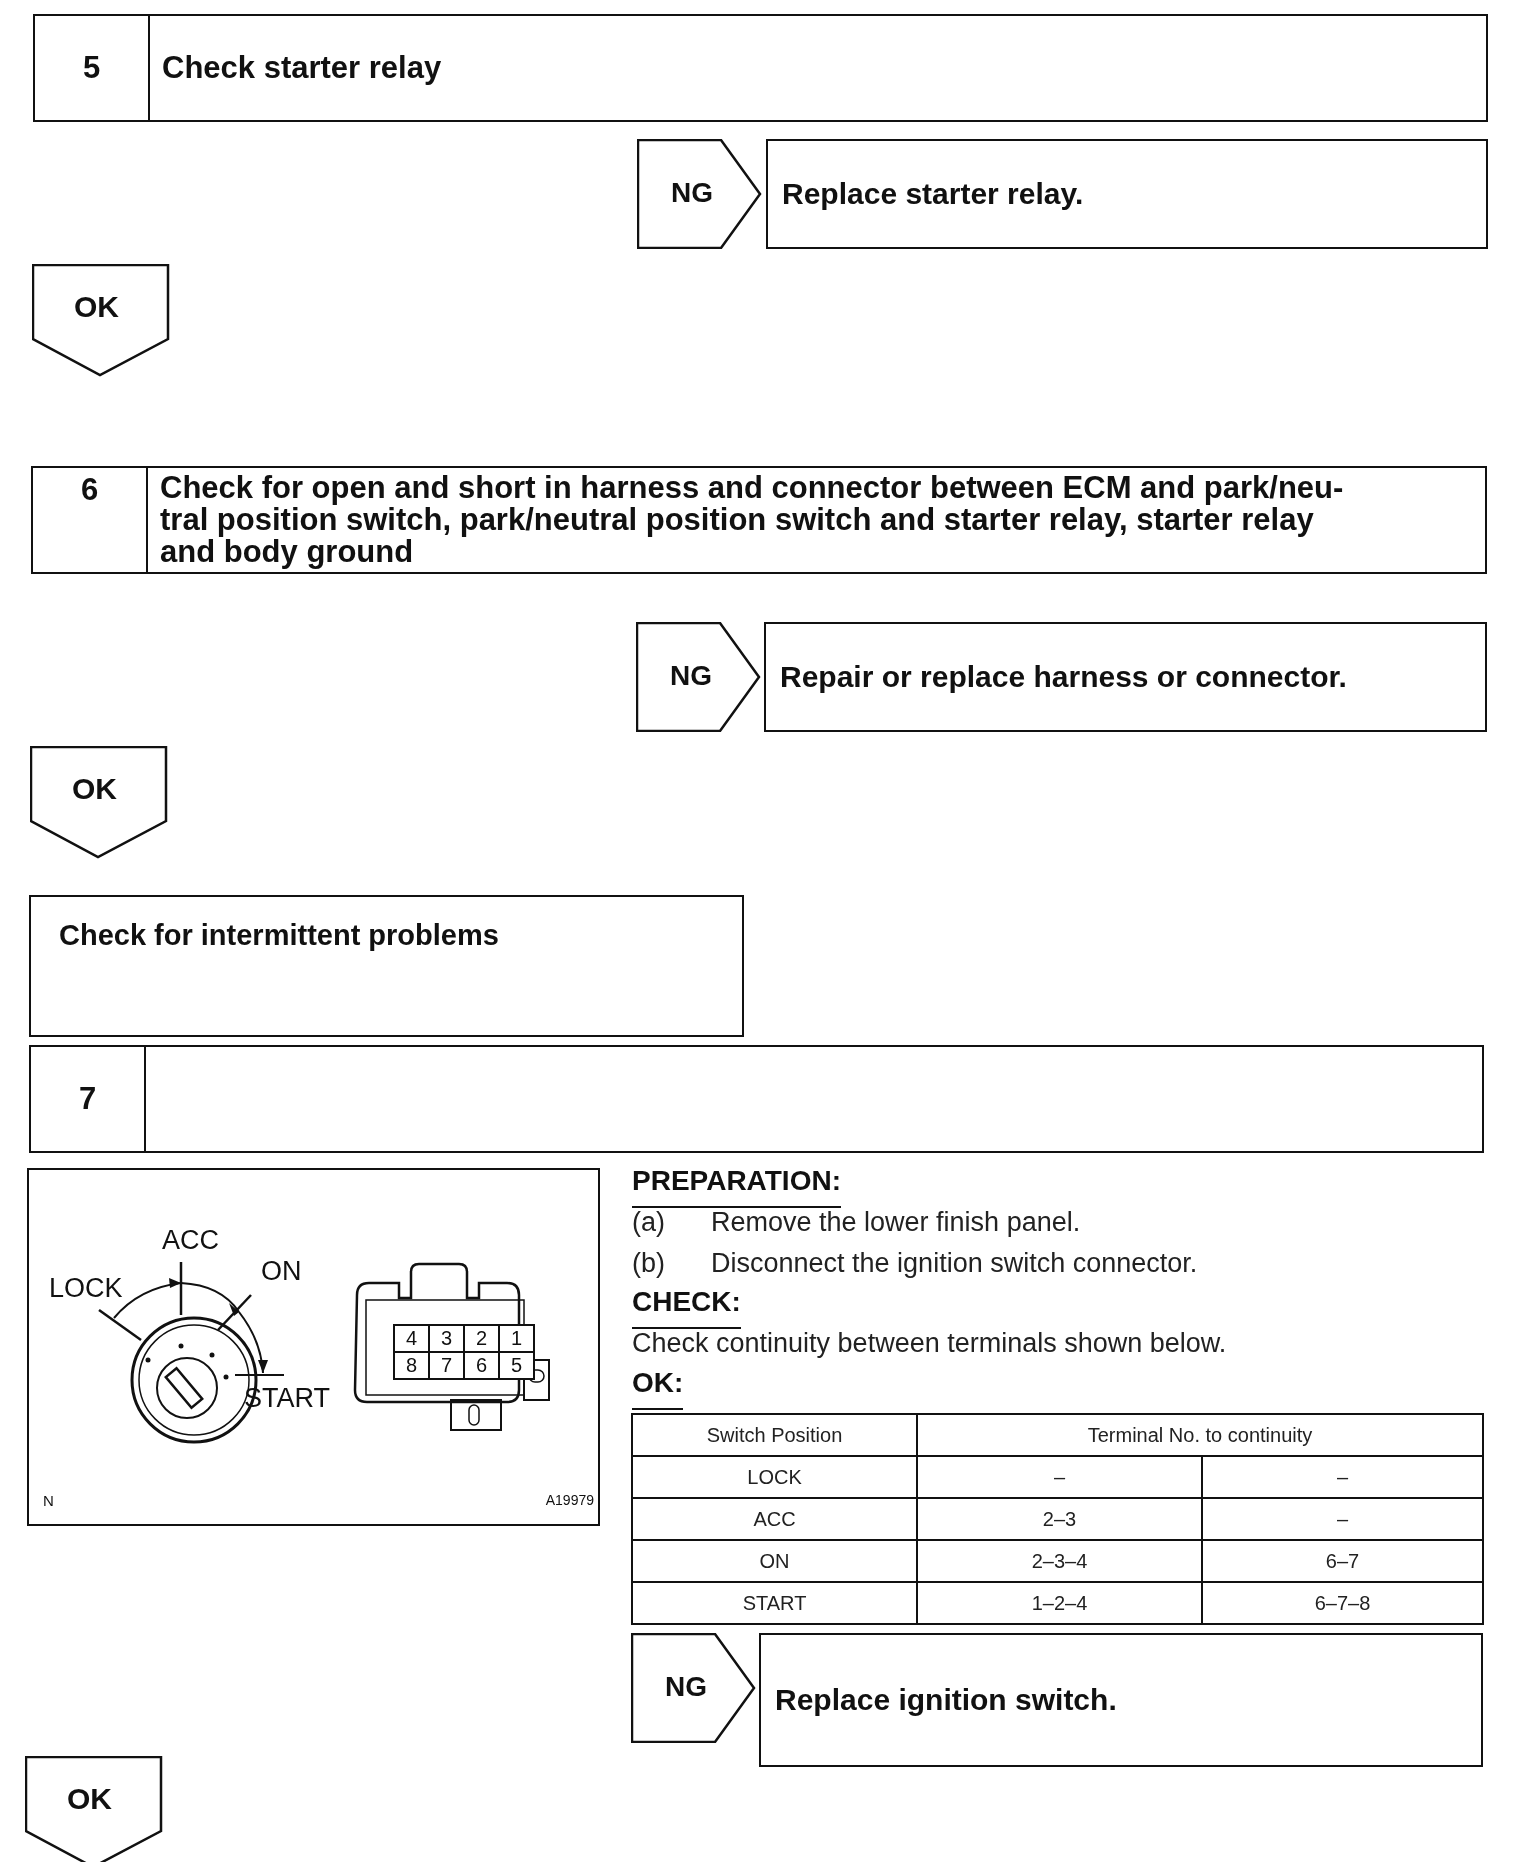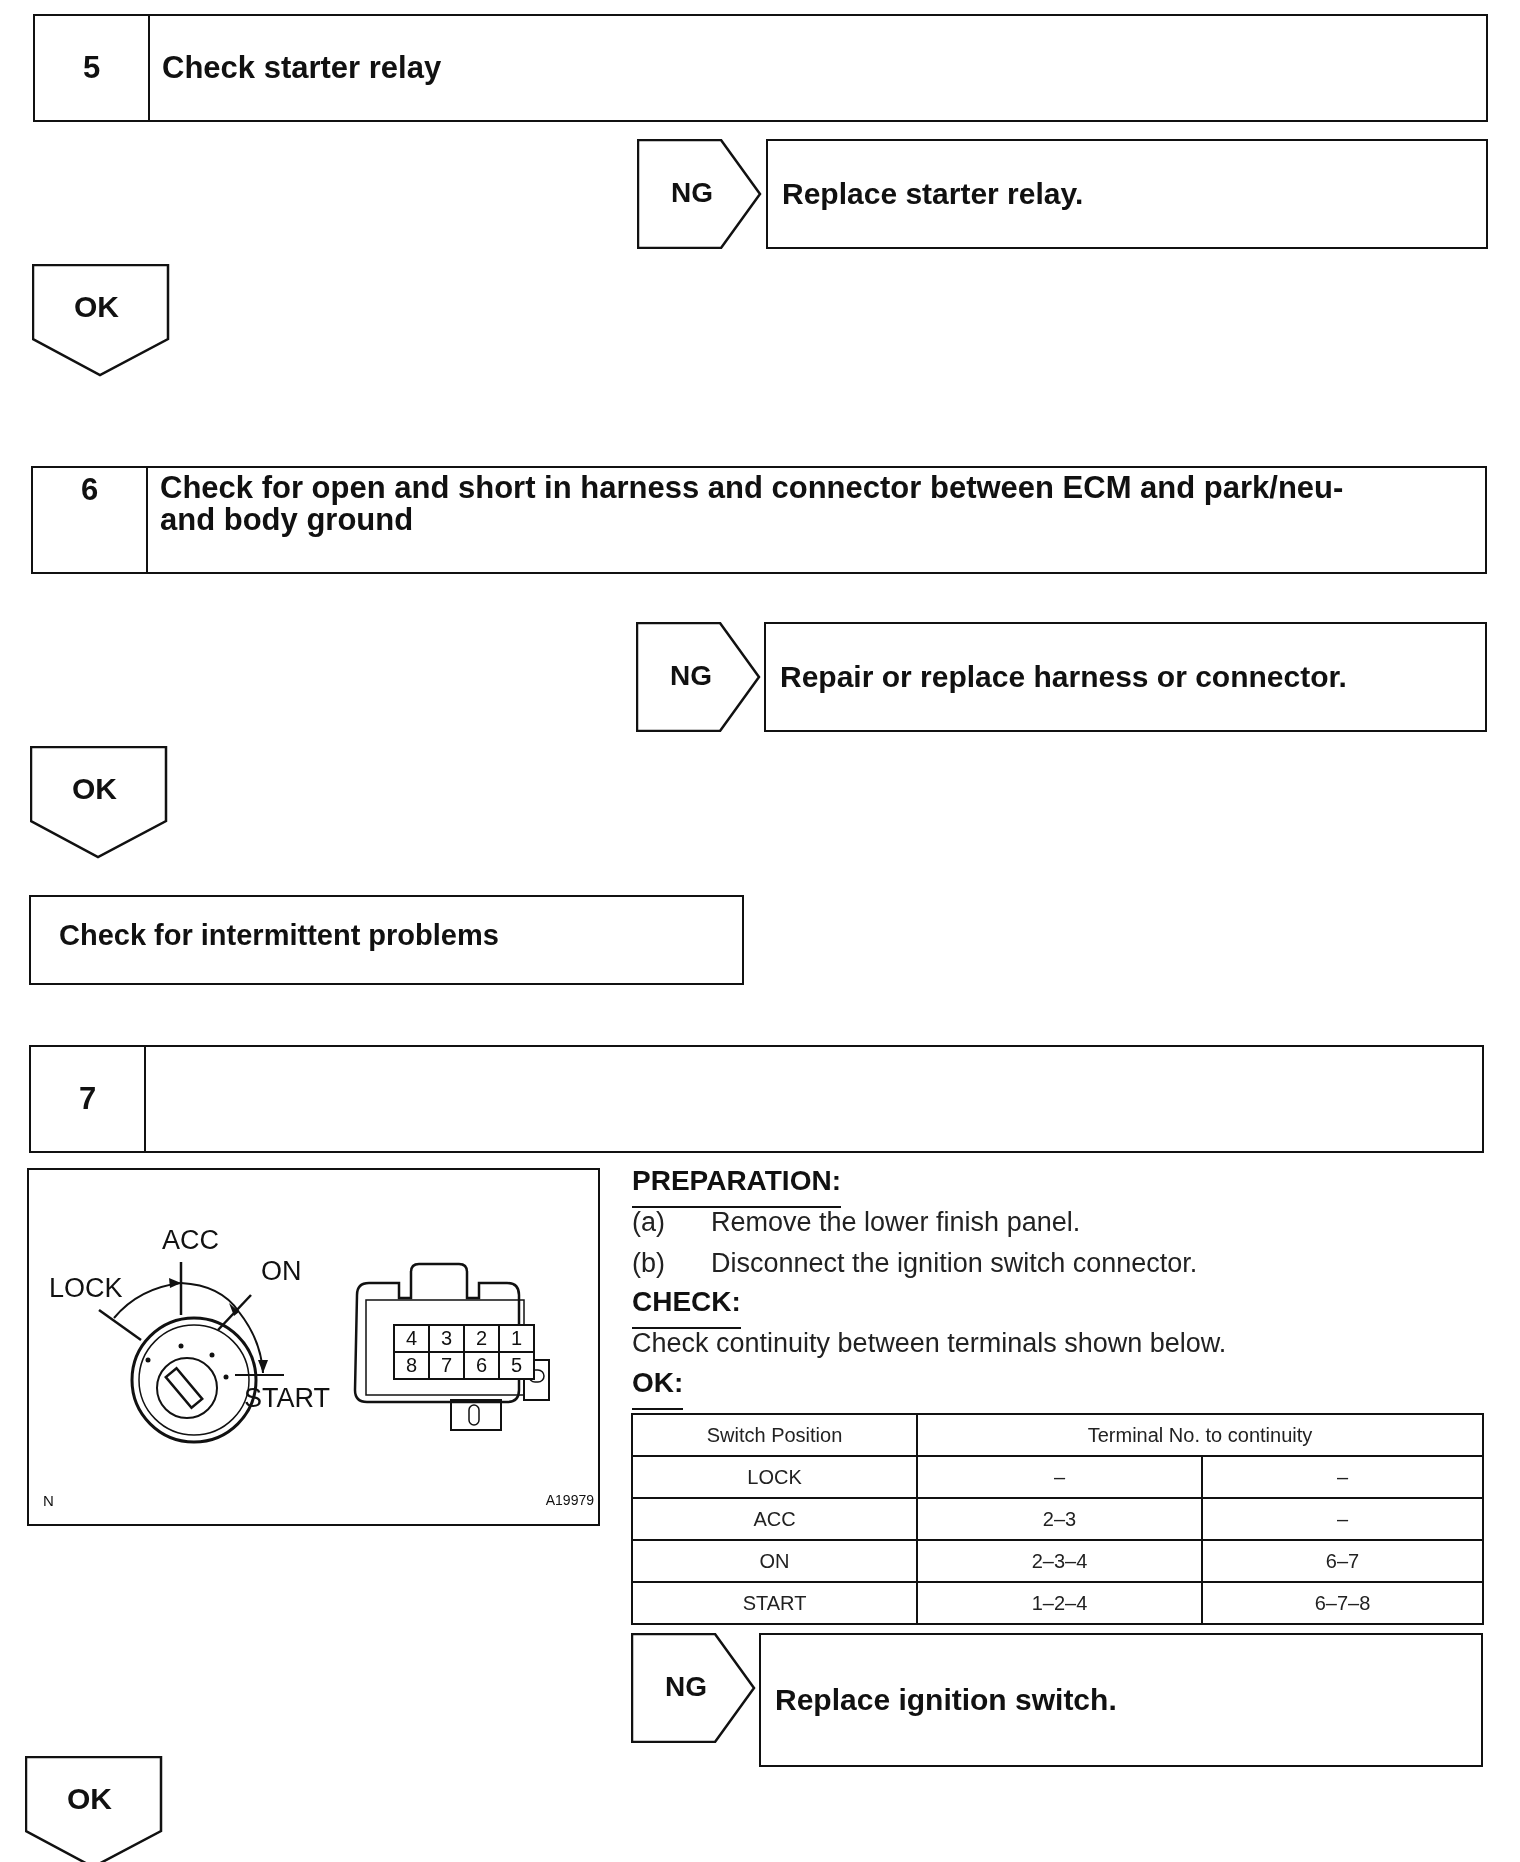--- a/index.html
+++ b/index.html
@@ -45,40 +45,41 @@
   <svg width="138" height="113">
       <polygon points="1,1 136,1 136,75 68,111 1,75" fill="none" stroke="#111" stroke-width="2.5"></polygon>
     </svg>
   <span class="ok-label" style="left:42px;top:26px;">OK</span>
 </div>
 
 <div class="abs stepbox" style="left:31px;top:466px;width:1456px;height:108px;">
   <div class="stepnum top" style="width:113px;">6</div>
   <div class="steptitle multi" style="flex-direction:column;">
     <span>Check for open and short in harness and connector between ECM and park/neu-</span>
+    <span>tral position switch,  park/neutral position switch and starter relay, starter relay</span>
     <span>and body ground</span>
   </div>
 </div>
 
 <div class="abs ng-tag" style="left:636px;top:622px;width:128px;height:110px;">
   <svg width="128" height="110">
       <polygon points="1,1 84,1 123,55 84,109 1,109" fill="none" stroke="#111" stroke-width="2.5"></polygon>
     </svg>
   <span class="ng-label" style="left:34px;top:38px;">NG</span>
 </div>
 <div class="abs result" style="left:764px;top:622px;width:723px;height:110px;">Repair or replace harness or connector.</div>
 
 <div class="abs ok-tag" style="left:30px;top:746px;width:138px;height:113px;">
   <svg width="138" height="113">
       <polygon points="1,1 136,1 136,75 68,111 1,75" fill="none" stroke="#111" stroke-width="2.5"></polygon>
     </svg>
   <span class="ok-label" style="left:42px;top:26px;">OK</span>
 </div>
 
-<div class="abs plain" style="left:29px;top:895px;width:715px;height:90px;">Check for intermittent problems</div>
+<div class="abs plain" style="left:29px;top:895px;width:715px;height:142px;">Check for intermittent problems</div>
 
 <div class="abs stepbox" style="left:29px;top:1045px;width:1455px;height:108px;">
   <div class="stepnum" style="width:113px;">7</div>
 </div>
 
 <div class="abs figure" style="left:27px;top:1168px;width:573px;height:358px;">
   <svg class="abs" style="left:0;top:0;" width="570" height="355">
 
     <circle cx="165" cy="210" r="62" fill="none" stroke="#111" stroke-width="3"></circle>
     <circle cx="165" cy="210" r="55" fill="none" stroke="#111" stroke-width="1.5"></circle>

